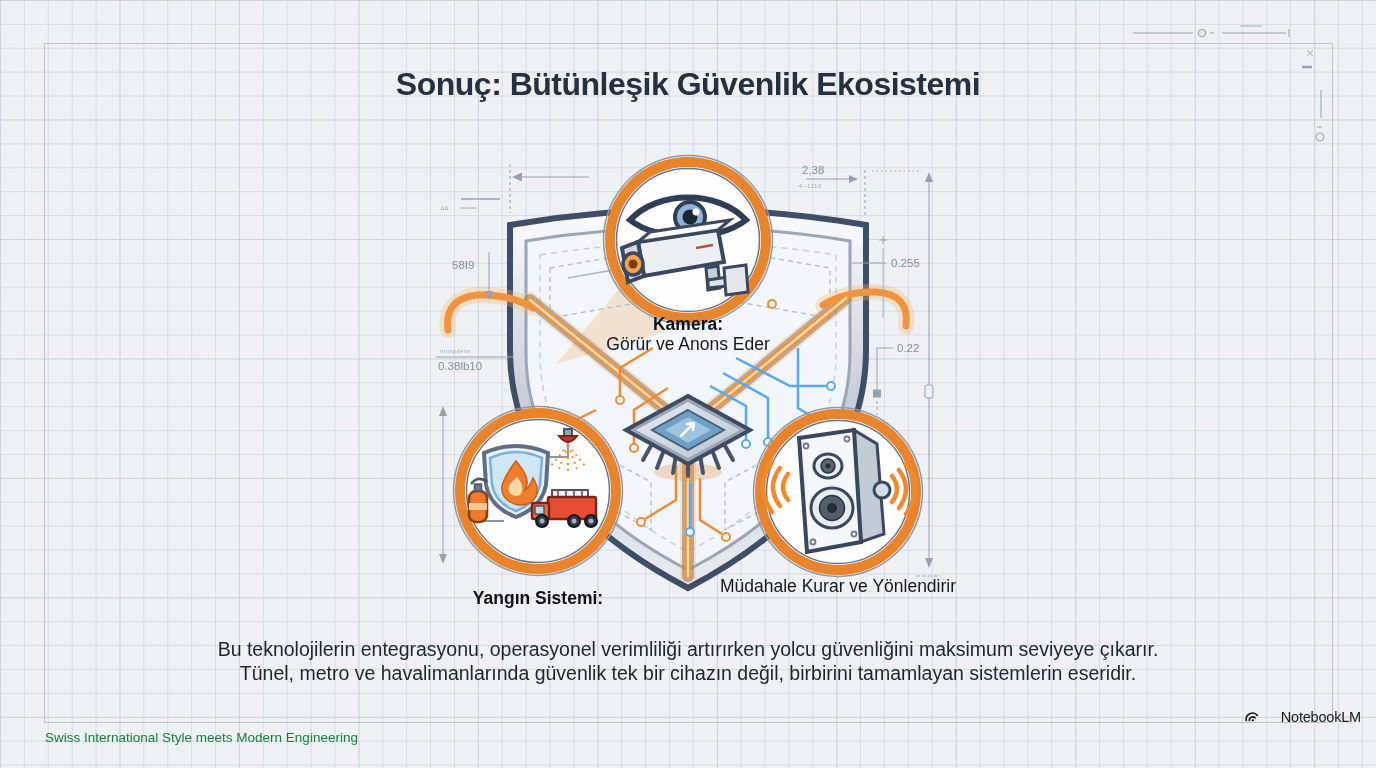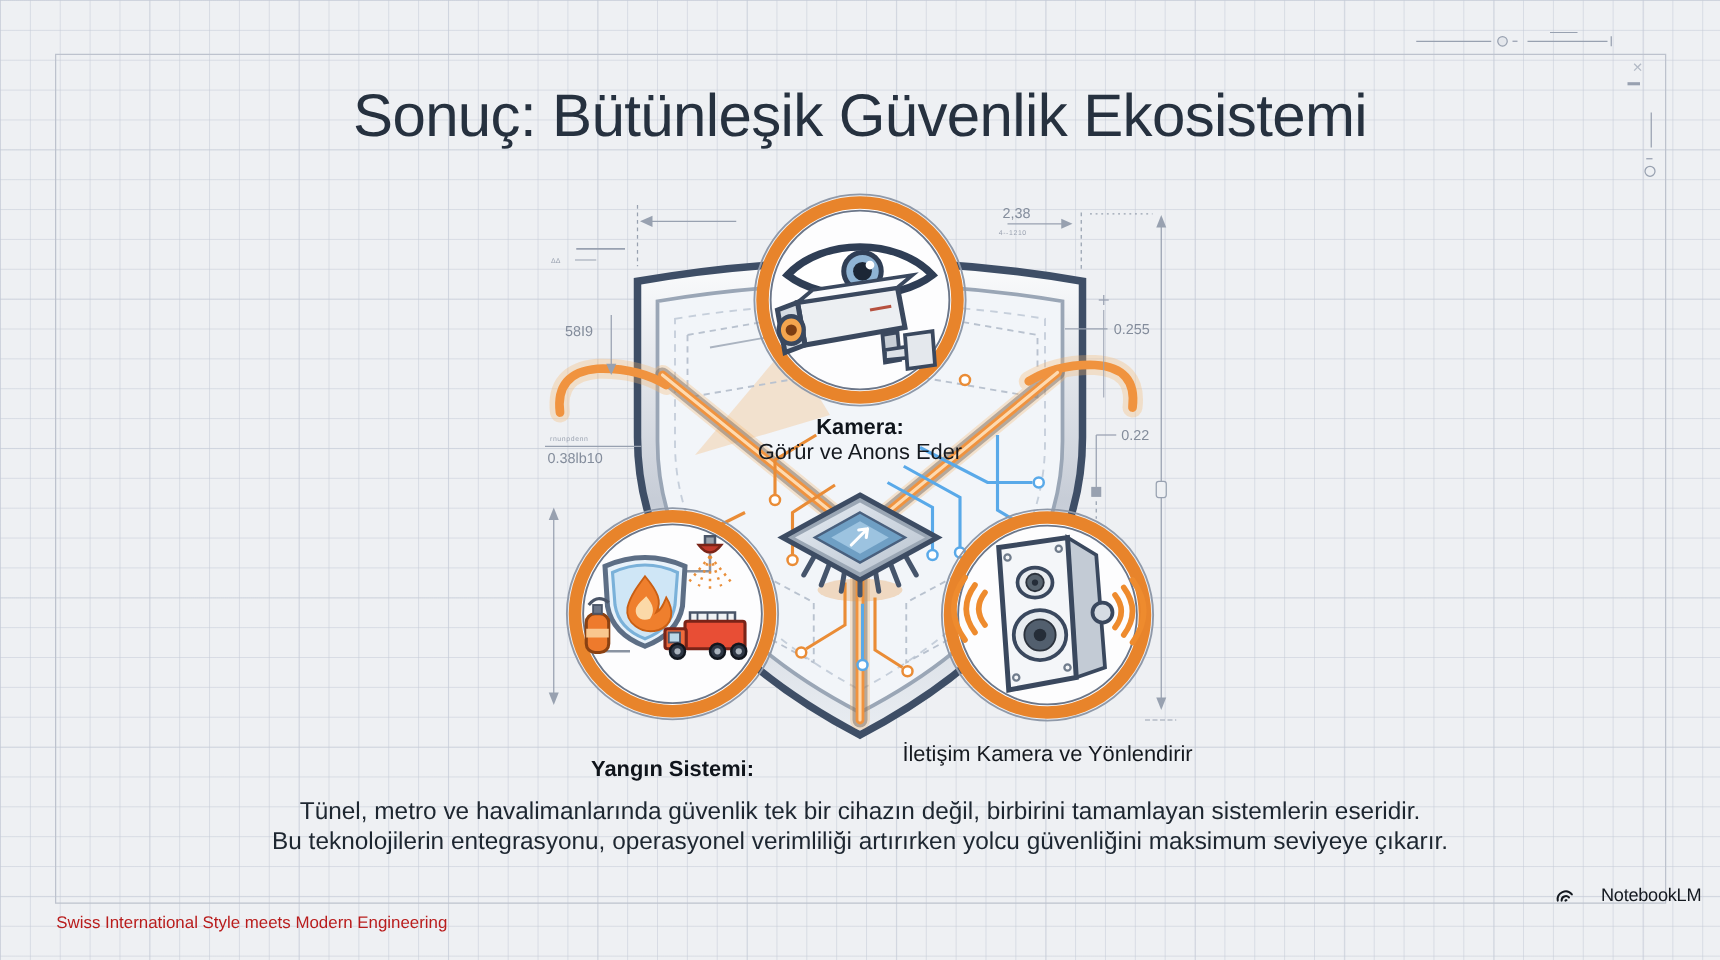--- a/index.html
+++ b/index.html
@@ -16,35 +16,35 @@
       linear-gradient(to right, rgba(183,190,204,.35) 1px, transparent 1px),
       linear-gradient(to bottom, rgba(183,190,204,.35) 1px, transparent 1px);
     background-size:23.9px 23.9px,23.9px 23.9px,119.5px 119.5px,119.5px 119.5px;
   }
   .frame{
     position:absolute;left:44px;top:43px;width:1287px;height:678px;
     border:1px solid #bdc2cd;
   }
   .slide-title{
     position:absolute;left:0;top:66px;width:100%;text-align:center;
-    font-size:48px;font-weight:normal;color:#26313f;letter-spacing:-.5px;
+    font-size:32px;font-weight:bold;color:#26313f;letter-spacing:-.5px;
   }
   .illustration{position:absolute;left:438px;top:148px;width:500px;height:480px;overflow:visible;}
   .dim-overlay{position:absolute;inset:0;pointer-events:none;}
-  .node-label{position:absolute;width:320px;text-align:center;color:#0f141b;line-height:20px;margin-top:17px;}
+  .node-label{position:absolute;width:320px;text-align:center;color:#0f141b;line-height:20px;}
   .node-label .t{font-size:17.5px;font-weight:bold;}
   .node-label .s{font-size:17.5px;font-weight:normal;color:#15191f;}
   .label-camera{left:528px;top:314px;}
   .label-fire{left:378px;top:588px;}
   .label-anons{left:678px;top:576px;}
   .summary{
     position:absolute;left:0;top:638px;width:100%;text-align:center;
     font-size:19.5px;color:#1d2630;line-height:23.5px;
   }
-  .footer-caption{position:absolute;left:45px;top:730px;font-size:13.5px;color:#b91c1c;}
+  .footer-caption{position:absolute;left:45px;top:730px;font-size:13.5px;color:#15803d;}
   .brand{
     position:absolute;right:15px;top:708px;display:flex;align-items:center;gap:20px;
     font-size:14.5px;color:#141920;font-weight:500;letter-spacing:-.2px;
   }
   .brand svg{display:block;}
   text.dim{fill:#848d9c;font-size:11.5px;font-family:"Liberation Sans",sans-serif;}
   text.micro{fill:#9aa2b0;font-size:5.5px;font-family:"Liberation Sans",sans-serif;letter-spacing:.5px;}
   text.xmark{fill:#b3bac6;font-size:14px;font-family:"Liberation Sans",sans-serif;}
 </style>
 </head>
@@ -331,26 +331,26 @@
 </svg>
 
 <div class="node-label label-camera">
   <div class="t">Kamera:</div>
   <div class="s">Görür ve Anons Eder</div>
 </div>
 <div class="node-label label-fire">
   <div class="t">Yangın Sistemi:</div>
 </div>
 <div class="node-label label-anons">
-  <div class="s">İletişim Kamera ve Yönlendirir</div>
+  <div class="s">Müdahale Kurar ve Yönlendirir</div>
 </div>
 
 <div class="summary">
+  <div>Bu teknolojilerin entegrasyonu, operasyonel verimliliği artırırken yolcu güvenliğini maksimum seviyeye çıkarır.</div>
   <div>Tünel, metro ve havalimanlarında güvenlik tek bir cihazın değil, birbirini tamamlayan sistemlerin eseridir.</div>
-  <div>Bu teknolojilerin entegrasyonu, operasyonel verimliliği artırırken yolcu güvenliğini maksimum seviyeye çıkarır.</div>
 </div>
 
 <div class="footer-caption">Swiss International Style meets Modern Engineering</div>
 
 <div class="brand">
   <svg width="17" height="17" viewBox="0 0 17 17">
     <g fill="none" stroke="#141920" stroke-width="1.6" stroke-linecap="round">
       <path d="M 2.2,12.5 A 6.4,6.4 0 0 1 13.5,7.5"></path>
       <path d="M 5.3,12.5 A 3.4,3.4 0 0 1 11.2,10"></path>
       <path d="M 8.3,12.5 A 0.6,0.6 0 0 1 9.2,12.2"></path>

